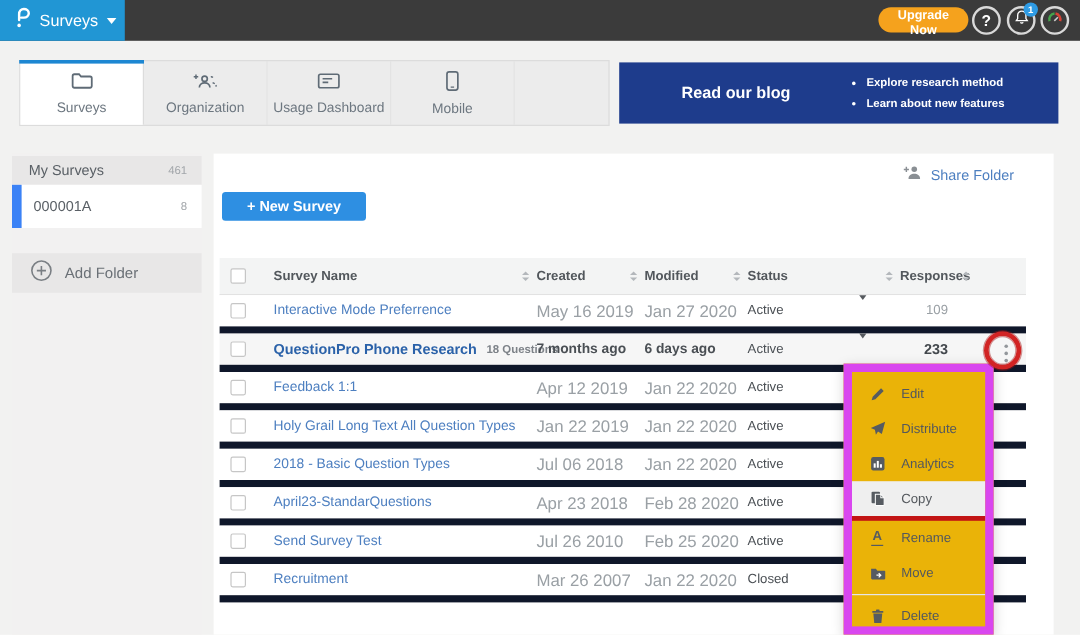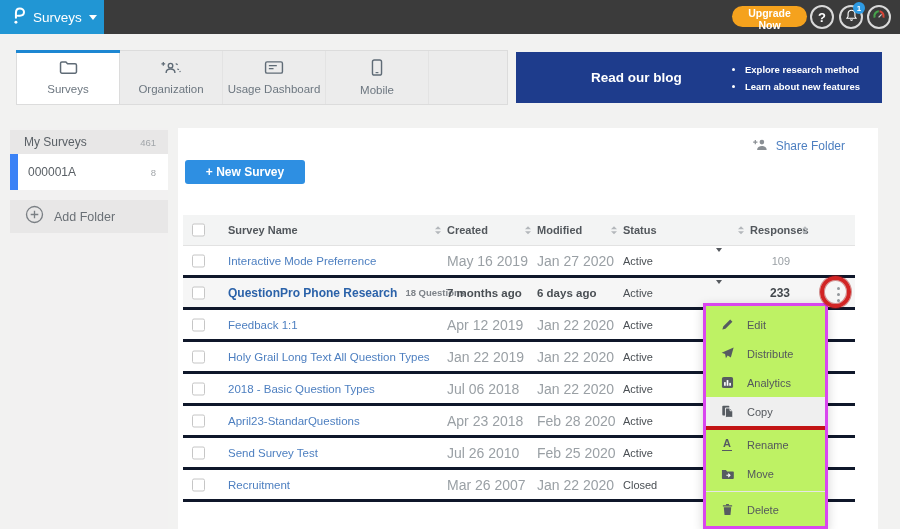--- a/index.html
+++ b/index.html
@@ -23,44 +23,44 @@
   .nbadge{position:absolute;right:-4px;top:-5px;min-width:12px;height:12px;border-radius:6px;background:#2e9be4;color:#fff;font-size:8px;font-weight:bold;display:flex;align-items:center;justify-content:center;padding:0 2px;}
 
   
   .tabstrip{position:absolute;left:16px;top:50px;width:492px;height:55px;background:#ececec;border:1px solid #dcdcdc;display:flex;}
   .tab{width:103px;height:100%;display:flex;flex-direction:column;align-items:center;justify-content:center;gap:4px;cursor:pointer;border-right:1px solid #e3e3e3;position:relative;}
   .tab.active{background:#fff;border-right:1px solid #dcdcdc;}
   .tab.active::before{content:"";position:absolute;left:-1px;top:-1px;width:calc(100% + 2px);height:3px;background:#1d87d2;}
   .tab-label{font-size:11.5px;color:#6d7780;}
 
   
-  .banner{position:absolute;left:516px;top:52px;width:366px;height:51px;background:#1e3c8c;display:flex;align-items:center;cursor:pointer;padding-left:23px;}
+  .banner{position:absolute;left:516px;top:52px;width:366px;height:51px;background:#1e3c8c;display:flex;align-items:center;cursor:pointer;}
   .banner-title{color:#fff;font-size:13.5px;font-weight:bold;margin-left:52px;width:120px;}
   .banner ul{margin:16px;padding:0 0 0 18px;list-style:disc;}
   .banner li{color:#fff;font-size:9.5px;font-weight:bold;line-height:17px;}
 
   
   .sidebar{position:absolute;left:10px;top:128px;width:158px;height:401px;background:#f2f1f1;}
   .fitem{display:flex;align-items:center;justify-content:space-between;padding:0 12px 0 14px;cursor:pointer;}
   .fitem{height:24px;background:#e8e7e7;margin-top:2px;}
   .fitem.sel{height:36px;background:#fff;border-left:8px solid #3b82f6;padding-left:10px;margin-top:0;}
   .flabel{font-size:12px;color:#5a6066;}
   .fcount{font-size:9.5px;color:#a2a6aa;}
-  .add-folder{position:absolute;left:0;top:72px;width:158px;height:33px;background:#e8e7e7;display:flex;align-items:center;gap:10px;padding-left:15px;cursor:pointer;}
+  .add-folder{position:absolute;left:0;top:83px;width:158px;height:33px;background:#e8e7e7;display:flex;align-items:center;gap:10px;padding-left:15px;cursor:pointer;}
   .add-folder span.lbl{font-size:12.5px;color:#6a7076;}
 
   
   .main{position:absolute;left:178px;top:128px;width:700px;height:401px;background:#fff;}
   .share{position:absolute;right:33px;top:9px;display:flex;align-items:center;gap:7px;cursor:pointer;}
   .share span.lbl{font-size:12px;color:#4d7fc0;}
   .new-survey{position:absolute;left:7px;top:32px;width:120px;height:24px;background:#2e8fe2;border:none;border-radius:3px;color:#fff;font-size:12px;font-weight:bold;cursor:pointer;}
 
   .table{position:absolute;left:5px;top:87px;width:672px;}
   .thead{position:relative;height:31px;background:#f3f4f4;border-bottom:1px solid #e2e2e2;}
-  .trow{position:relative;height:32px;background:#fff;border-bottom:3px solid #0f172a;}
+  .trow{position:relative;height:32px;background:#fff;border-bottom:6px solid #0f172a;}
   .trow.hl{background:#f6f6f6;}
   .cell{position:absolute;top:50%;transform:translateY(-50%);white-space:nowrap;}
   .hcell{font-size:11px;font-weight:bold;color:#52575c;}
   .cb{position:absolute;left:9px;top:50%;transform:translateY(-50%);width:13px;height:13px;background:#fff;border:1px solid #c6c6c6;border-radius:2px;cursor:pointer;}
   .c-name{left:45px;display:flex;align-items:center;gap:8px;}
   .c-created{left:264px;}
   .c-modified{left:354px;}
   .c-status{left:440px;}
   .c-caret{left:533px;}
   .c-resp{left:559px;width:48px;text-align:right;}
@@ -80,21 +80,21 @@
   .dcaret{width:0;height:0;border-left:3.5px solid transparent;border-right:3.5px solid transparent;border-top:4.5px solid #55595e;cursor:pointer;}
 
   .kebab{position:absolute;left:651px;top:151px;width:18px;height:30px;display:flex;flex-direction:column;align-items:center;justify-content:center;gap:3px;cursor:pointer;}
   .kebab b{width:3px;height:3px;border-radius:50%;background:#93979b;}
 
   
   .annot-circle{position:absolute;left:820px;top:276px;width:31px;height:32px;border:4px solid #d12424;border-radius:50%;box-shadow:0 0 0 1px rgba(160,20,20,.45), inset 0 0 0 1px rgba(160,20,20,.45);z-index:60;}
   .menu-underline{height:4px;background:#c21414;margin:0;}
 
   
-  .menu{position:absolute;left:703px;top:303px;width:125px;height:226px;background:#bef264;border:3px solid #d946ef;box-shadow:0 3px 10px rgba(0,0,0,.18);z-index:50;overflow:hidden;}
+  .menu{position:absolute;left:703px;top:303px;width:125px;height:226px;background:#eab308;border:7px solid #d946ef;box-shadow:0 3px 10px rgba(0,0,0,.18);z-index:50;overflow:hidden;}
   .menu{padding-top:4px;}
   .mitem{height:29px;display:flex;align-items:center;gap:13px;padding-left:14px;cursor:pointer;}
   .mitem.hl{background:#efefef;}
   .mlabel{font-size:11px;color:#54585d;}
   .micon{width:14px;display:flex;justify-content:center;}
   .menu-divider{height:1px;background:#e6e6e6;margin:3px 0;}
   .rn-a{font-weight:bold;font-size:11px;color:#565b61;border-bottom:1.6px solid #565b61;line-height:1.05;padding:0 1px;}
 </style>
 </head>
 <body>

